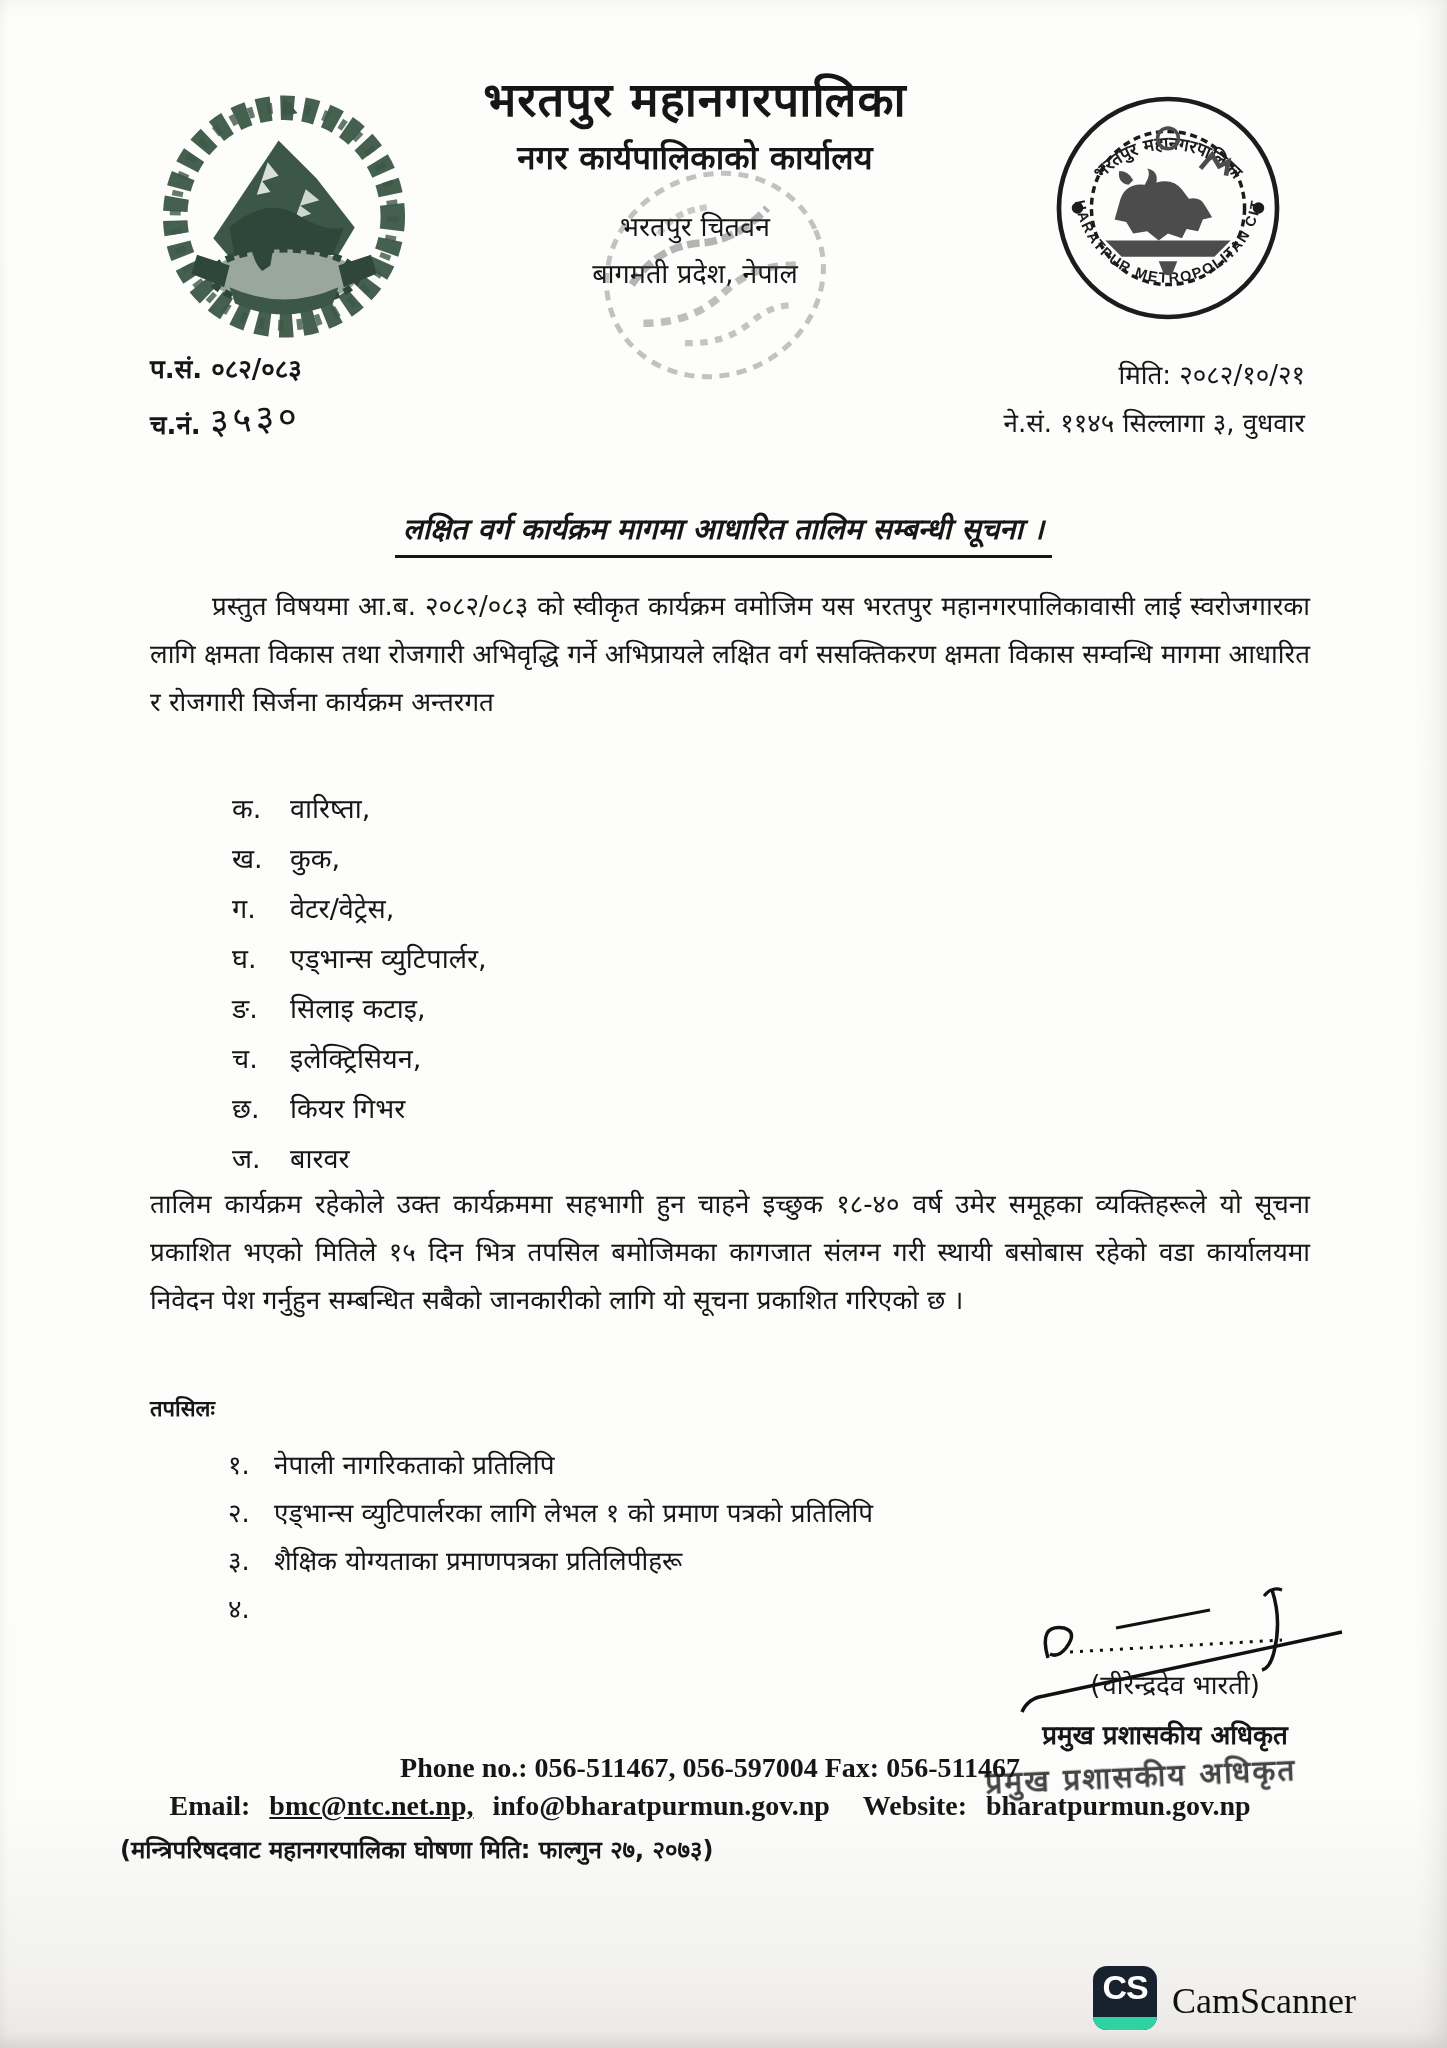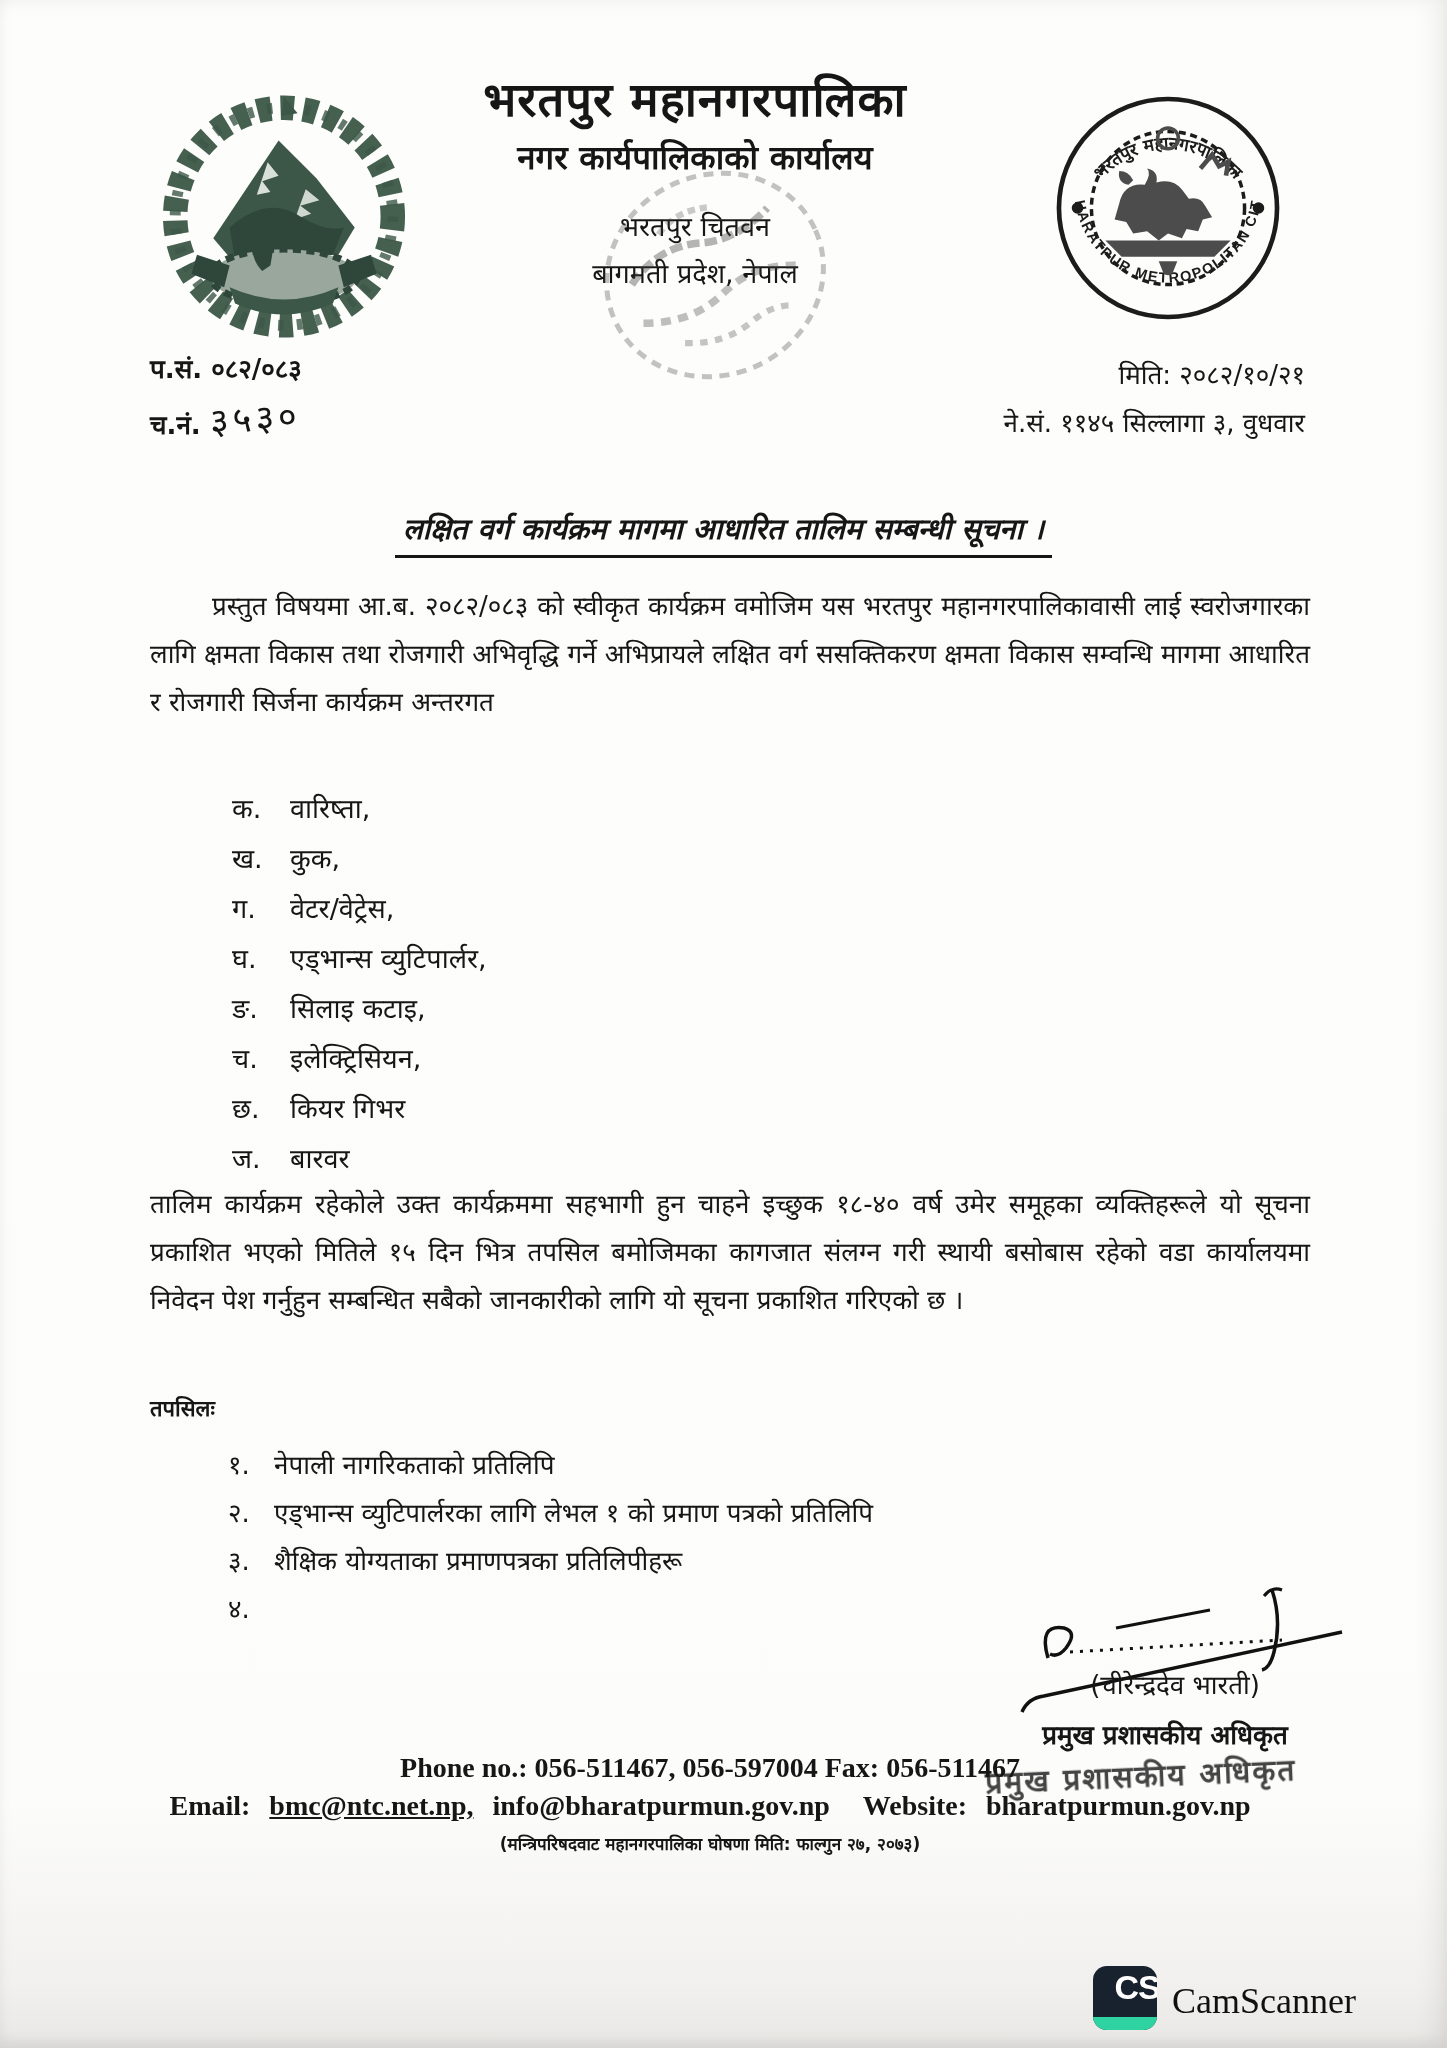--- a/index.html
+++ b/index.html
@@ -69,29 +69,29 @@
                 letter-spacing:2px; white-space:nowrap; }
 
   
   .footer-serif { font-family:"Liberation Serif","DejaVu Serif",serif; }
   .phone-line { position:absolute; left:120px; top:1752px; width:1180px; text-align:center;
                 font-size:28px; font-weight:bold; }
   .email-line { position:absolute; left:60px; top:1790px; width:1300px; text-align:center;
                 font-size:28px; font-weight:bold; }
   .email-line .u { text-decoration:underline; }
   .email-line .seg { margin:0 6px; }
-  .decl-line { position:absolute; left:120px; top:1832px; width:1180px; text-align:center;
-               font-size:17px; font-weight:bold; }
+  .decl-line { position:absolute; left:120px; top:1832px; width:1180px; 
+               font-size:24px; font-weight:bold; }
 
   
   .cs-badge { position:absolute; left:1093px; top:1966px; width:64px; height:64px;
               border-radius:14px; background:#18222f; overflow:hidden; }
   .cs-badge .cs-txt { position:absolute; left:0; top:2px; width:100%; text-align:center;
               color:#ffffff; font-size:34px; font-weight:bold; letter-spacing:-1px;
-              font-family:"Liberation Sans",sans-serif;margin-left:12px; }
+              font-family:"Liberation Sans",sans-serif; }
   .cs-badge .cs-strip { position:absolute; left:0; bottom:0; width:100%; height:13px;
               background:#2fd3a2; }
   .cs-label { position:absolute; left:1172px; top:1980px; font-size:36px; color:#101010;
               font-family:"Liberation Serif","DejaVu Serif",serif; }
 </style>
 </head>
 <body>
 
 <div class="page">
 

